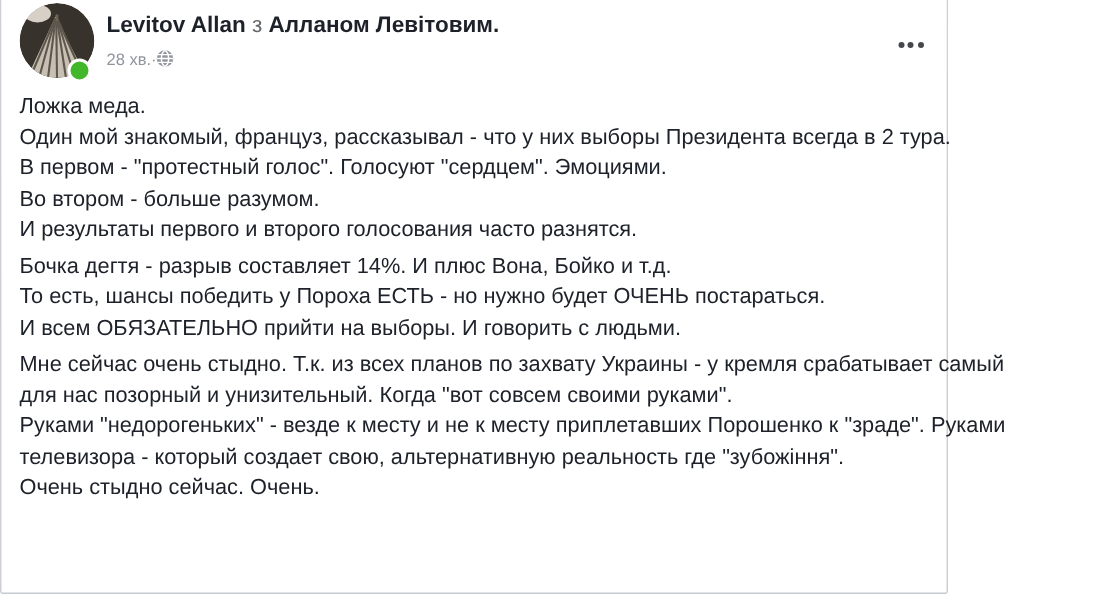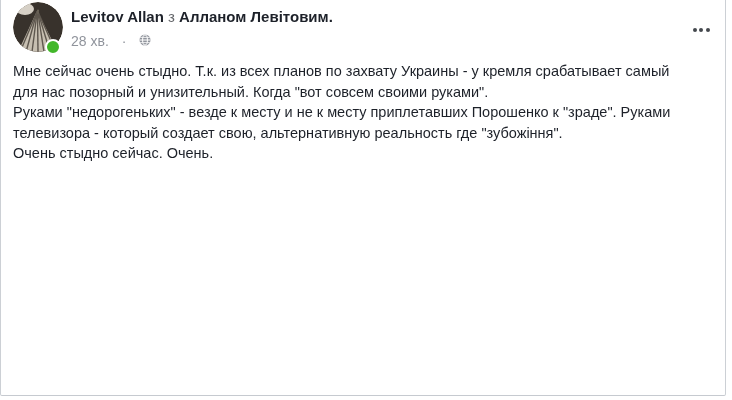--- a/index.html
+++ b/index.html
@@ -8,21 +8,21 @@
     width: 732px;
     height: 400px;
     background: #ffffff;
     font-family: "Liberation Sans", "DejaVu Sans", sans-serif;
     overflow: hidden;
   }
   .post-card {
     position: absolute;
     top: 0;
     left: 0;
-    width: 726px;
+    width: 632px;
     height: 396px;
     box-sizing: border-box;
     background: #ffffff;
     border-left: 1px solid #ccd0d5;
     border-right: 1px solid #ccd0d5;
     border-bottom: 1px solid #c6cad0;
     border-radius: 0 0 2px 2px;
   }
   .avatar {
     position: absolute;
@@ -57,25 +57,25 @@
     cursor: pointer;
   }
   .name-connector {
     font-weight: normal;
     color: #65676b;
   }
   .meta-line {
     position: absolute;
     top: 32px;
     left: 70px;
-    font-size: 14px;
+    font-size: 11px;
     color: #90949c;
     display: flex;
     align-items: center;
-    gap: 13px;
+    gap: 0;
   }
   .meta-line .timestamp { cursor: pointer; }
   .globe { display: inline-block; margin-top: 1px; }
   .more-btn {
     position: absolute;
     top: 21px;
     right: 10px;
     width: 28px;
     height: 18px;
     display: flex;
@@ -159,20 +159,28 @@
     </span>
   </div>
 
   <div class="more-btn">
     <span class="dot"></span>
     <span class="dot"></span>
     <span class="dot"></span>
   </div>
 
   <div class="post-body">
+    <p class="post-paragraph">Ложка меда.
+Один мой знакомый, француз, рассказывал - что у них выборы Президента всегда в 2 тура.
+В первом - "протестный голос". Голосуют "сердцем". Эмоциями.
+Во втором - больше разумом.
+И результаты первого и второго голосования часто разнятся.</p>
+    <p class="post-paragraph">Бочка дегтя - разрыв составляет 14%. И плюс Вона, Бойко и т.д.
+То есть, шансы победить у Пороха ЕСТЬ - но нужно будет ОЧЕНЬ постараться.
+И всем ОБЯЗАТЕЛЬНО прийти на выборы. И говорить с людьми.</p>
     <p class="post-paragraph">Мне сейчас очень стыдно. Т.к. из всех планов по захвату Украины - у кремля срабатывает самый
 для нас позорный и унизительный. Когда "вот совсем своими руками".
 Руками "недорогеньких" - везде к месту и не к месту приплетавших Порошенко к "зраде". Руками
 телевизора - который создает свою, альтернативную реальность где "зубожіння".
 Очень стыдно сейчас. Очень.</p>
   </div>
 
 </div>
 
 </body></html>

